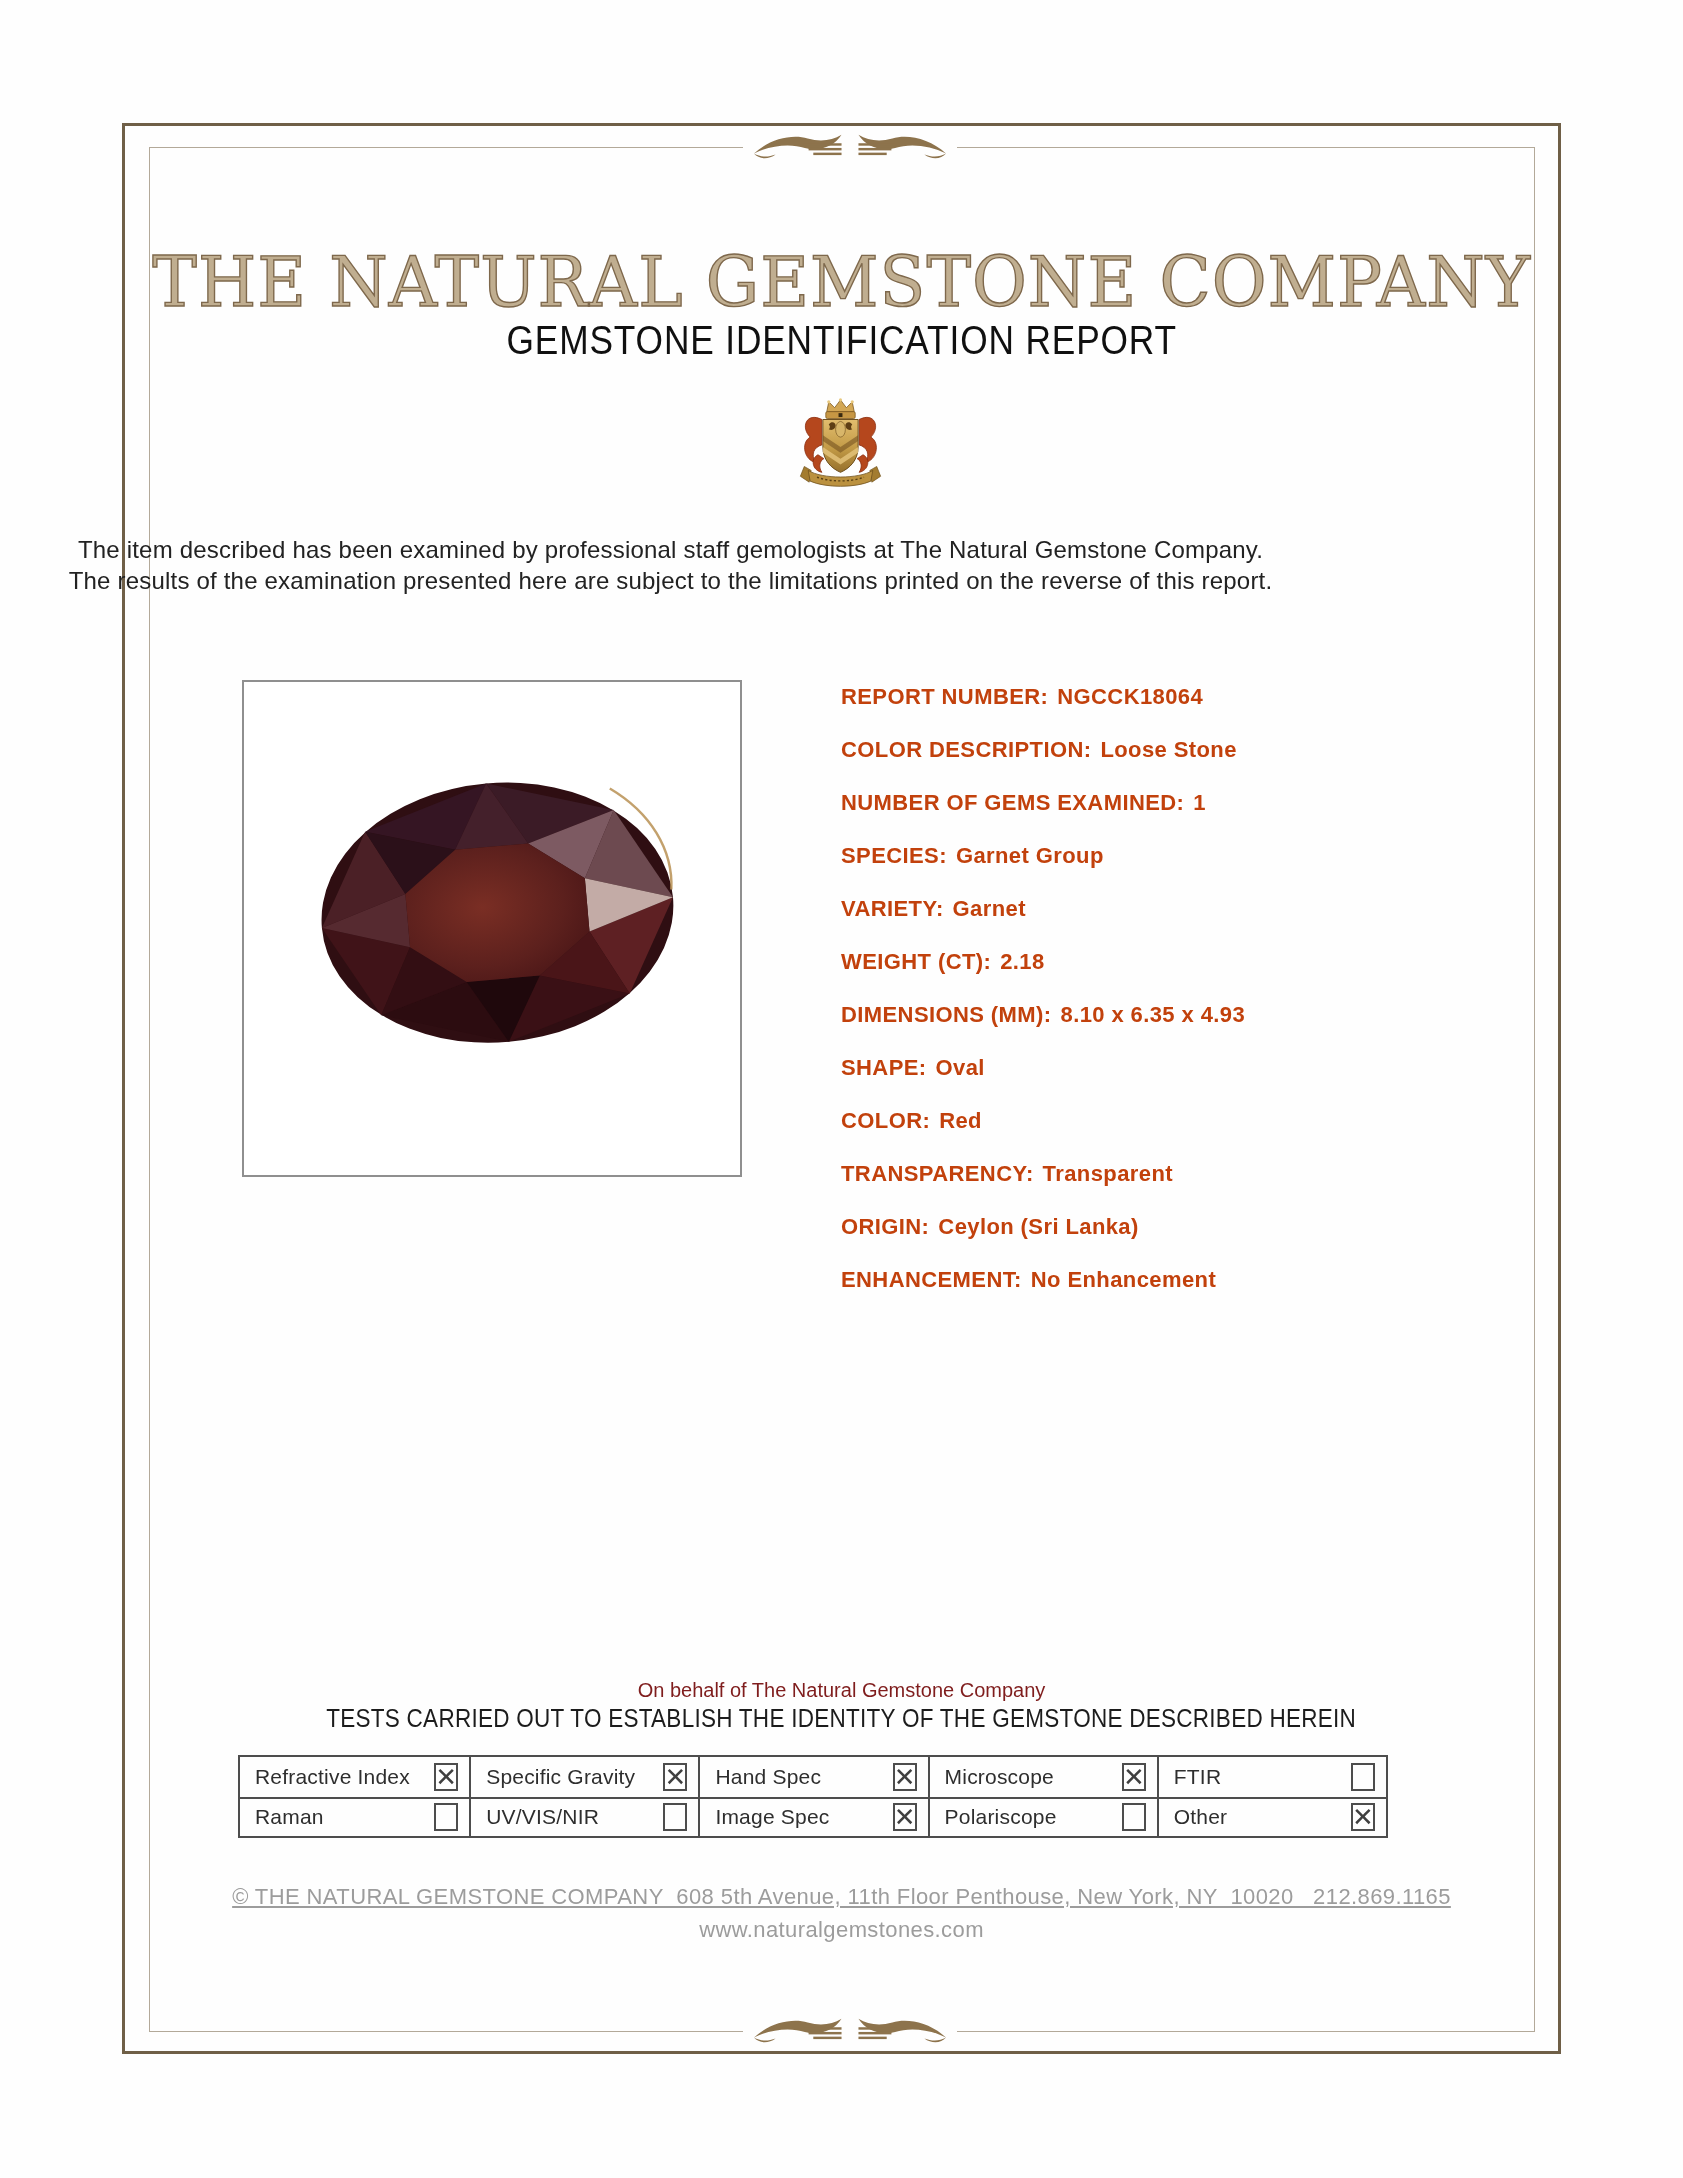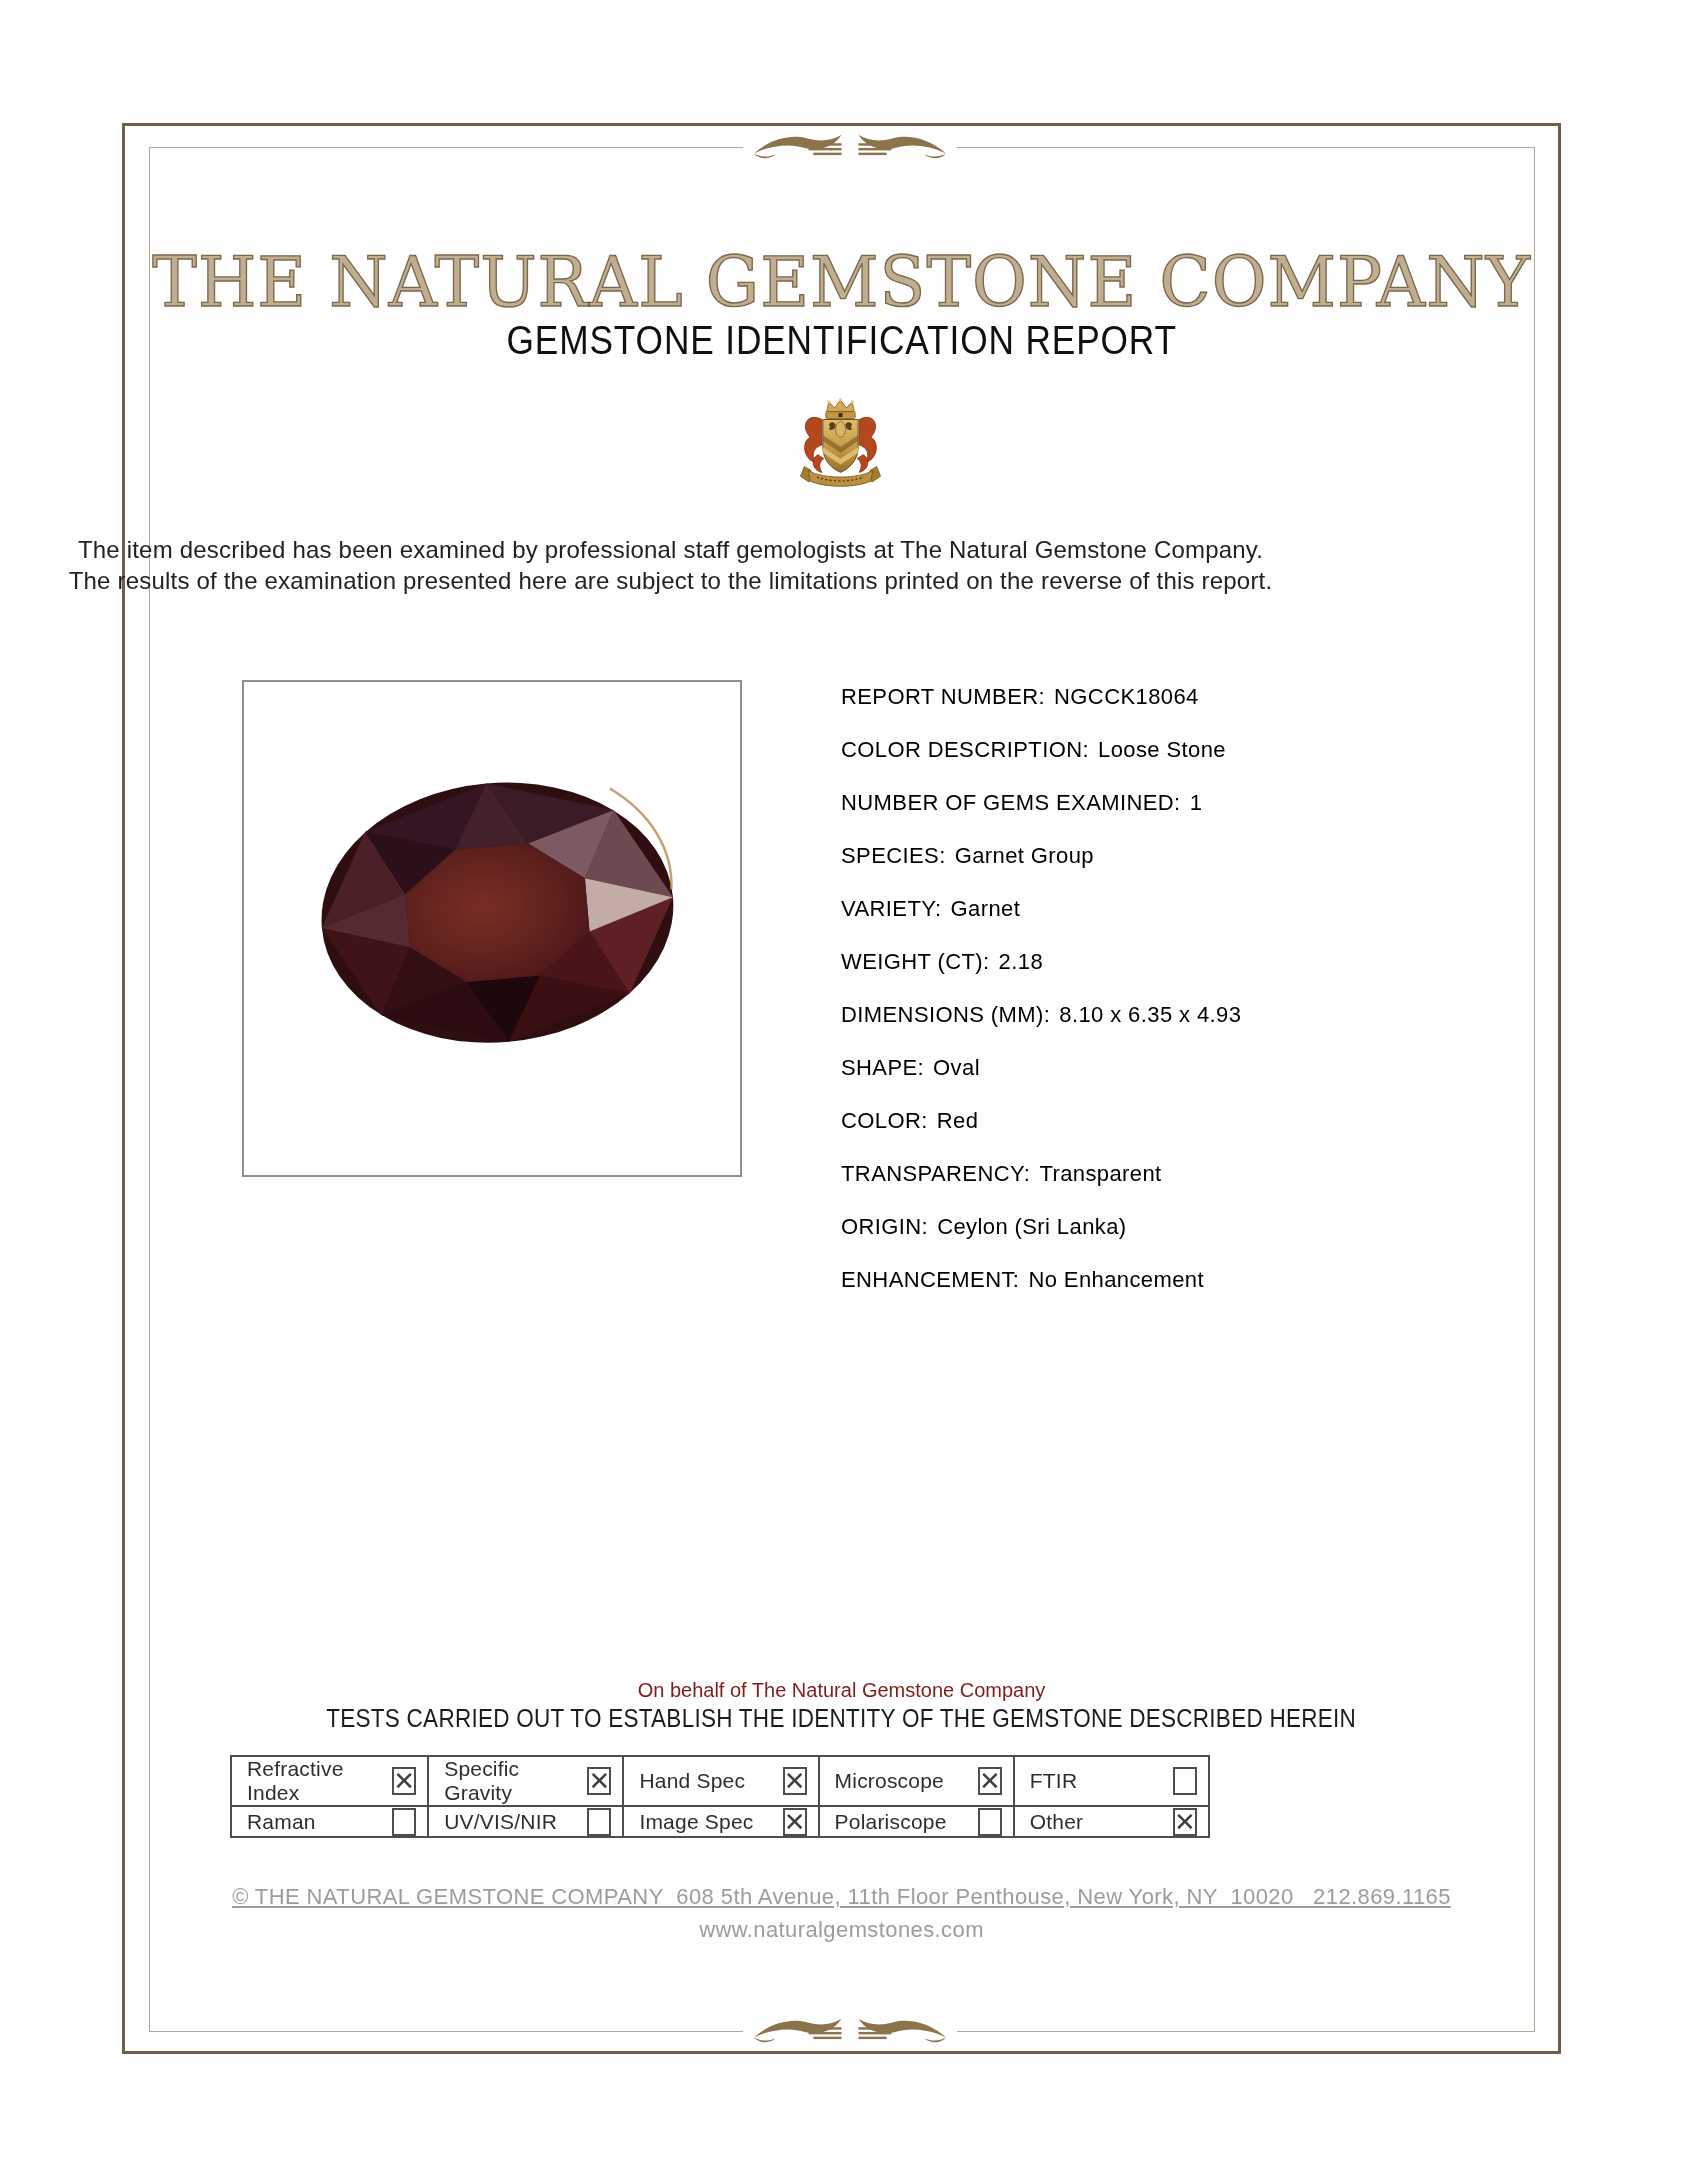--- a/index.html
+++ b/index.html
@@ -26,29 +26,29 @@
             transform:scaleX(0.86);transform-origin:center;white-space:nowrap;}
   .crest{position:absolute;left:795px;top:396px;width:91px;height:93px;}
   .disclaimer{position:absolute;left:0;top:534px;width:1341px;text-align:center;
               font-size:24px;line-height:31px;color:#222;letter-spacing:0.2px;}
   
   .photo-box{position:absolute;left:242px;top:680px;width:500px;height:497px;
              border:2px solid #8f8f8f;box-sizing:border-box;background:#ffffff;
              display:flex;align-items:center;justify-content:center;}
   
   .fields{position:absolute;left:841px;top:684px;width:614px;}
-  .field-row{height:53px;font-size:22px;color:#000000;letter-spacing:0.4px;white-space:nowrap;}
+  .field-row{height:53px;font-size:22px;color:#c2410c;letter-spacing:0.4px;white-space:nowrap;font-weight:bold;}
   .field-value{margin-left:9px;}
   
   .on-behalf{position:absolute;left:0;top:1679px;width:1683px;text-align:center;
              font-size:20px;color:#7f1d1d;}
   .tests-heading-wrap{position:absolute;left:0;top:1704px;width:1683px;text-align:center;}
   .tests-heading{display:inline-block;font-size:25px;color:#1c1c1c;letter-spacing:0.3px;
                  transform:scaleX(0.9);transform-origin:center;white-space:nowrap;}
-  .tests-table{position:absolute;left:230px;top:1755px;width:980px;height:83px;
+  .tests-table{position:absolute;left:238px;top:1755px;width:1150px;height:83px;
                border:2px solid #4d4d4d;box-sizing:border-box;display:grid;
                grid-template-columns:repeat(5,1fr);grid-auto-rows:1fr;background:#fefefe;}
   .cell{display:flex;align-items:center;justify-content:space-between;
         padding:0 11px 0 15px;border-left:2px solid #4d4d4d;border-top:2px solid #4d4d4d;
         box-sizing:border-box;}
   .cell:nth-child(-n+5){border-top:none;}
   .cell:nth-child(5n+1){border-left:none;}
   .cell-label{font-size:21px;color:#2e2e2e;letter-spacing:0.2px;}
   .checkbox{width:24px;height:28px;border:2px solid #4d4d4d;box-sizing:border-box;
             display:flex;align-items:center;justify-content:center;overflow:hidden;

